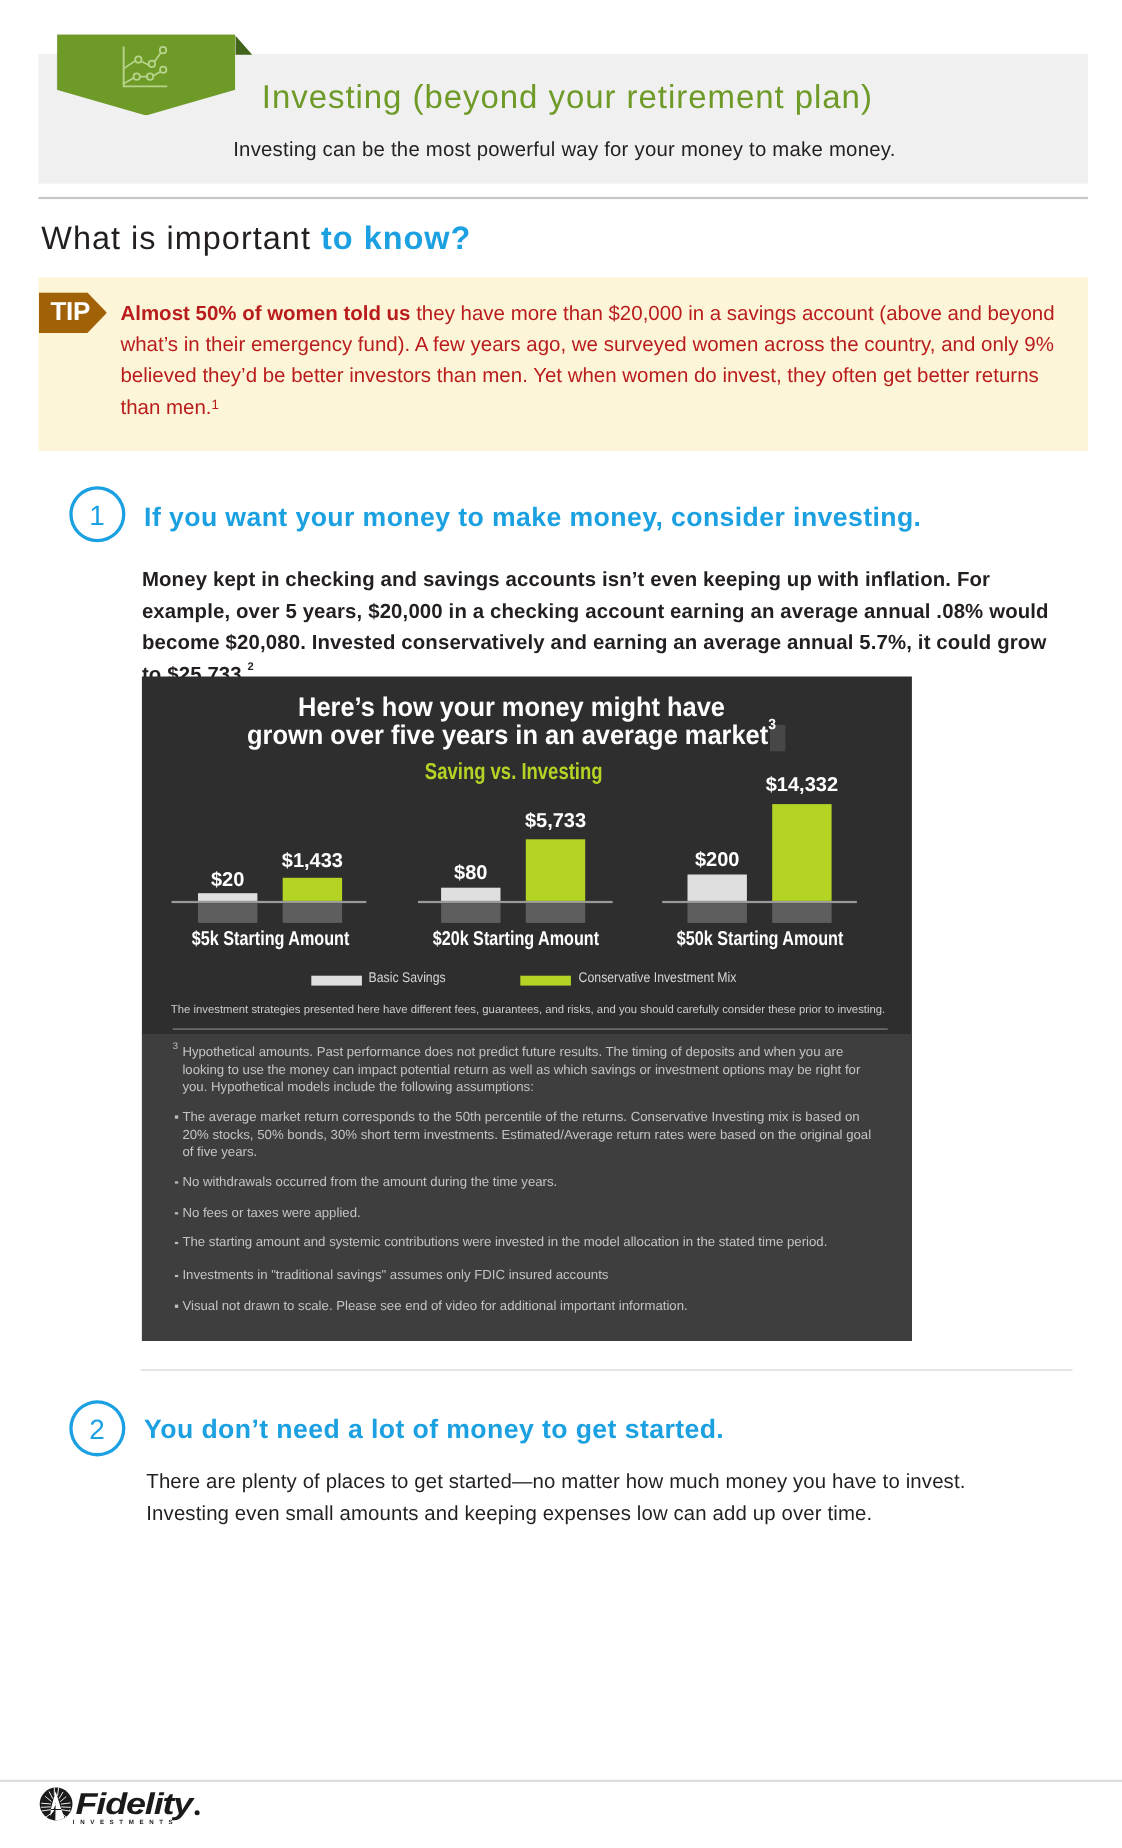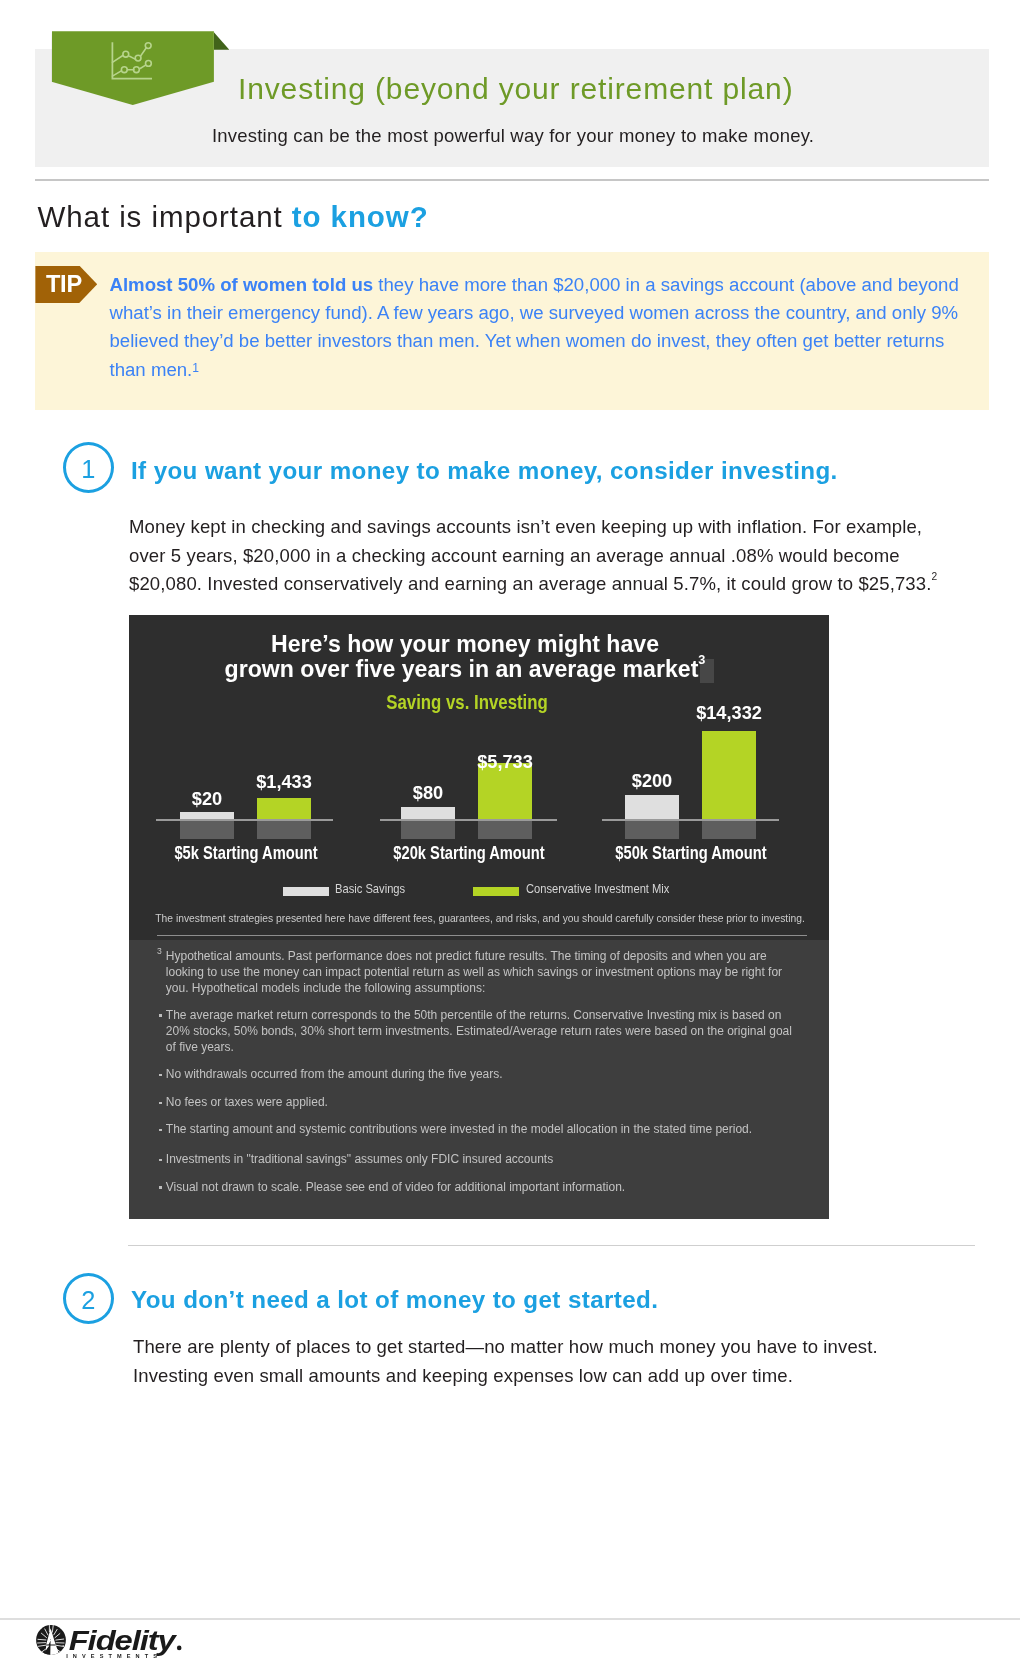--- a/index.html
+++ b/index.html
@@ -22,21 +22,21 @@
 
   
   .sec-head{position:absolute;left:37.5px;top:200.3px;font-size:29.5px;letter-spacing:.92px;color:#231f20;white-space:nowrap;}
   .sec-head .accent{color:#1BA0E1;font-weight:bold;}
 
   
   .tip-box{position:absolute;left:35px;top:252px;width:954px;height:157.5px;background:#FDF5D8;}
   .tip-badge{position:absolute;left:35.4px;top:265.6px;width:61.8px;height:37.3px;background:#a16207;
      clip-path:polygon(0 0,71% 0,100% 50%,71% 100%,0 100%);}
   .tip-badge span{position:absolute;left:10.5px;top:7.9px;font-size:23.6px;line-height:23.6px;font-weight:bold;color:#fff;letter-spacing:-0.2px;}
-  .tip-text{position:absolute;left:109.5px;top:270.5px;width:880px;font-size:18.62px;line-height:28.4px;color:#3b82f6;}
+  .tip-text{position:absolute;left:109.5px;top:270.5px;width:880px;font-size:18.62px;line-height:28.4px;color:#b91c1c;}
   .tip-text .tl{white-space:nowrap;}
   .tip-text b{font-weight:bold;}
   sup{font-size:.55em;vertical-align:baseline;position:relative;top:-.95em;line-height:0;}
   .tip-text sup{font-size:.65em;top:-.32em;}
 
   
   .pt-circle{position:absolute;width:51.6px;height:51.4px;border:3.1px solid #1BA0E1;border-radius:50%;
      box-sizing:border-box;color:#1BA0E1;font-size:25.4px;text-align:center;line-height:49px;}
   .pt-title{position:absolute;font-size:24.2px;letter-spacing:.38px;font-weight:bold;color:#1BA0E1;white-space:nowrap;}
   .pt-body{position:absolute;font-size:18.55px;letter-spacing:.12px;line-height:28.5px;color:#231f20;}
@@ -111,42 +111,42 @@
     </div>
   <div class="tip-text">
     <div class="tl"><b>Almost 50% of women told us</b><span> they have more than $20,000 in a savings account (above and beyond</span></div>
     <div class="tl">what’s in their emergency fund). A few years ago, we surveyed women across the country, and only 9%</div>
     <div class="tl">believed they’d be better investors than men. Yet when women do invest, they often get better returns</div>
     <div class="tl"><span>than men.</span><sup>1</sup></div>
   </div>
 
   <div class="pt-circle" style="left:62.5px;top:442px;">1</div>
   <div class="pt-title" style="left:131px;top:457px;">If you want your money to make money, consider investing.</div>
-  <div class="pt-body" style="left:129px;top:513px;width:830px;"><span>Money kept in checking and savings accounts isn’t even keeping up with inflation. For example, over 5 years, $20,000 in a checking account earning an average annual .08% would become $20,080. Invested conservatively and earning an average annual 5.7%, it could grow to $25,733.</span><sup>2</sup></div>
+  <div class="pt-body" style="left:129px;top:513px;width:830px;font-weight:bold;"><span>Money kept in checking and savings accounts isn’t even keeping up with inflation. For example, over 5 years, $20,000 in a checking account earning an average annual .08% would become $20,080. Invested conservatively and earning an average annual 5.7%, it could grow to $25,733.</span><sup>2</sup></div>
 
   <div class="chart">
     <div class="ch-marker-patch"></div>
     <div class="ch-title"><span>Here’s how your money might have</span><br><span>grown over five years in an average market</span><sup>3</sup></div>
     <div class="ch-sub">Saving vs. Investing</div>
     <div id="plot">
         <div class="ch-axis" style="left: 27.4px; top: 204.3px; width: 177px;"></div>
         <div class="barbase" style="left: 51px; top: 205.8px; width: 54px; height: 18.2px; background: rgb(94, 94, 94);"></div>
         <div class="bar" style="left: 51px; top: 197.3px; width: 54px; height: 7px; background: rgb(223, 223, 223);"></div>
         <div class="barlabel" style="left: 18px; top: 174.9px; width: 120px; text-align: center;">$20</div>
         <div class="barbase" style="left: 128px; top: 205.8px; width: 54px; height: 18.2px; background: rgb(94, 94, 94);"></div>
         <div class="bar" style="left: 128px; top: 182.5px; width: 54px; height: 21.8px; background: rgb(180, 212, 37);"></div>
         <div class="barlabel" style="left: 95px; top: 157.6px; width: 120px;">$1,433</div>
         <div class="catlabel" style="left: -3.3px; top: 229.2px; width: 240px;">$5k Starting Amount</div>
         <div class="ch-axis" style="left: 251px; top: 204.3px; width: 177px;"></div>
         <div class="barbase" style="left: 272px; top: 205.8px; width: 54px; height: 18.2px; background: rgb(94, 94, 94);"></div>
         <div class="bar" style="left: 272px; top: 191.7px; width: 54px; height: 12.6px; background: rgb(223, 223, 223);"></div>
         <div class="barlabel" style="left: 239px; top: 169.3px; width: 120px;">$80</div>
         <div class="barbase" style="left: 349px; top: 205.8px; width: 54px; height: 18.2px; background: rgb(94, 94, 94);"></div>
         <div class="bar" style="left: 349px; top: 147.7px; width: 54px; height: 56.6px; background: rgb(180, 212, 37);"></div>
-        <div class="barlabel" style="left: 316px; top: 121.6px; width: 120px; margin-top: 16px;">$5,733</div>
+        <div class="barlabel" style="left: 316px; top: 121.6px; width: 120px;">$5,733</div>
         <div class="catlabel" style="left: 219.7px; top: 229.2px; width: 240px;">$20k Starting Amount</div>
         <div class="ch-axis" style="left: 473px; top: 204.3px; width: 177px;"></div>
         <div class="barbase" style="left: 496px; top: 205.8px; width: 54px; height: 18.2px; background: rgb(94, 94, 94);"></div>
         <div class="bar" style="left: 496px; top: 179.9px; width: 54px; height: 24.4px; background: rgb(223, 223, 223);"></div>
         <div class="barlabel" style="left: 463px; top: 157.4px; width: 120px;">$200</div>
         <div class="barbase" style="left: 573px; top: 205.8px; width: 54px; height: 18.2px; background: rgb(94, 94, 94);"></div>
         <div class="bar" style="left: 573px; top: 116.3px; width: 54px; height: 88px; background: rgb(180, 212, 37);"></div>
         <div class="barlabel" style="left: 540px; top: 89.3px; width: 120px;">$14,332</div>
         <div class="catlabel" style="left: 441.5px; top: 229.2px; width: 240px;">$50k Starting Amount</div>
         <div class="legend-sw" style="left: 154.1px; top: 272.3px; width: 45.6px; background: rgb(223, 223, 223);"></div>
@@ -160,21 +160,21 @@
     <div id="fn">
         <div class="fn fn-mark" style="left: 28px; top: 328.2px;">3</div>
         <div class="fn" style="left: 36.8px; top: 332.6px;">Hypothetical amounts. Past performance does not predict future results. The timing of deposits and when you are</div>
         <div class="fn" style="left: 36.8px; top: 349px;">looking to use the money can impact potential return as well as which savings or investment options may be right for</div>
         <div class="fn" style="left: 36.8px; top: 365.4px;">you. Hypothetical models include the following assumptions:</div>
         <div class="fn-sq" style="left: 30.3px; top: 399.2px;"></div>
         <div class="fn" style="left: 36.8px; top: 391.6px;">The average market return corresponds to the 50th percentile of the returns. Conservative Investing mix is based on</div>
         <div class="fn" style="left: 36.8px; top: 408px;">20% stocks, 50% bonds, 30% short term investments. Estimated/Average return rates were based on the original goal</div>
         <div class="fn" style="left: 36.8px; top: 424.4px;">of five years.</div>
         <div class="fn-sq" style="left: 30.3px; top: 458.8px;"></div>
-        <div class="fn" style="left: 36.8px; top: 451.2px;">No withdrawals occurred from the amount during the five years.</div>
+        <div class="fn" style="left: 36.8px; top: 451.2px;">No withdrawals occurred from the amount during the time years.</div>
         <div class="fn-sq" style="left: 30.3px; top: 486.5px;"></div>
         <div class="fn" style="left: 36.8px; top: 478.9px;">No fees or taxes were applied.</div>
         <div class="fn-sq" style="left: 30.3px; top: 513.9px;"></div>
         <div class="fn" style="left: 36.8px; top: 506.3px;">The starting amount and systemic contributions were invested in the model allocation in the stated time period.</div>
         <div class="fn-sq" style="left: 30.3px; top: 543.5px;"></div>
         <div class="fn" style="left: 36.8px; top: 535.9px;">Investments in "traditional savings" assumes only FDIC insured accounts</div>
         <div class="fn-sq" style="left: 30.3px; top: 571.3px;"></div>
         <div class="fn" style="left: 36.8px; top: 563.7px;">Visual not drawn to scale. Please see end of video for additional important information.</div>
       </div>
   </div>

